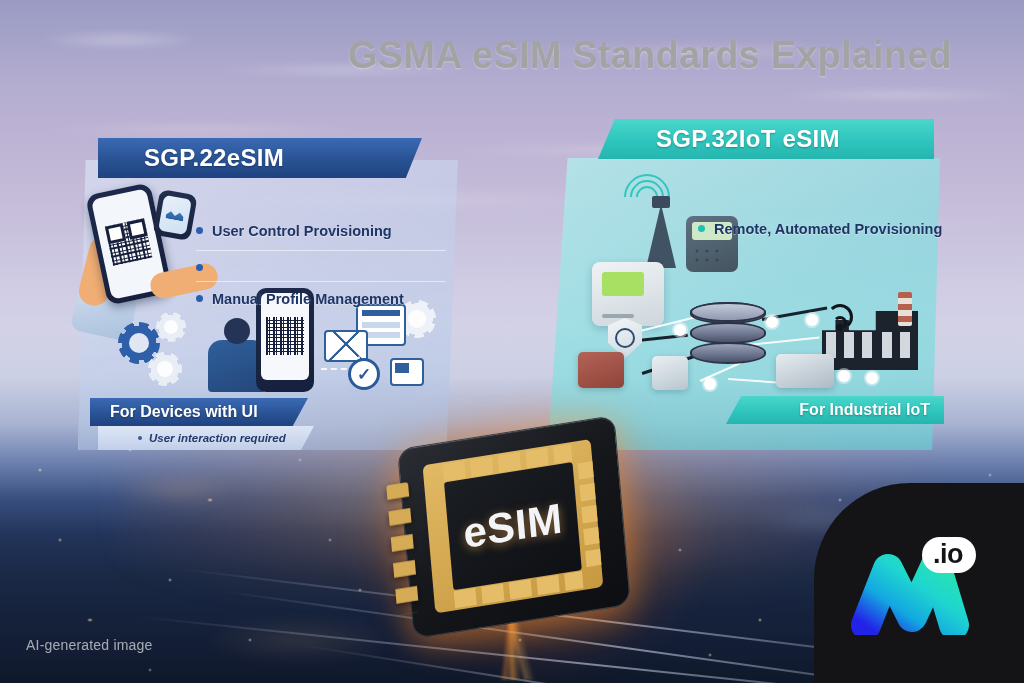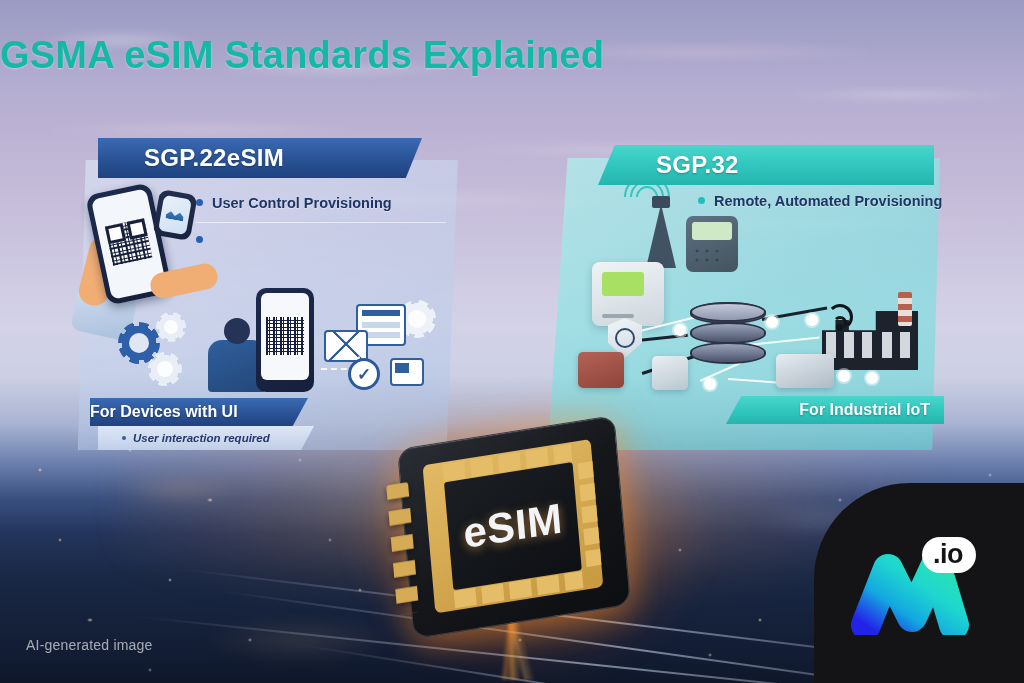--- a/index.html
+++ b/index.html
@@ -103,23 +103,23 @@
   .streak {
     position: absolute; height: 2px;
     background: linear-gradient(90deg, transparent, rgba(215,230,255,.55), transparent);
     transform-origin: left center;
     filter: blur(.6px);
   }
 
   
   .title {
     position: absolute; left: 0; top: 34px; width: 952px;
-    text-align: left;
+    text-align: right;
     font-size: 38px; font-weight: 700; letter-spacing: .2px;
-    color: #14b8a6;
+    color: #a3a3a3;
     text-shadow: 0 1px 2px rgba(255,255,255,.35);
   }
 
   
   .panel { position: absolute; }
 
   
   .panel-left { left: 78px; top: 160px; width: 380px; height: 290px; }
   .card-left {
     position: absolute; inset: 0;
@@ -147,30 +147,30 @@
     text-shadow: 0 1px 2px rgba(0,0,0,.28);
   }
   .ribbon-left {
     left: 98px; top: 138px; width: 324px;
     padding-left: 46px;
     background: linear-gradient(180deg, #3a6ab4 0%, #2b5597 48%, #1f4280 100%);
     clip-path: polygon(0% 0%, 100% 0%, 95% 100%, 0% 100%);
     box-shadow: 0 2px 6px rgba(20,40,80,.35);
   }
   .ribbon-right {
-    left: 598px; top: 145px; width: 336px;
+    left: 598px; top: 119px; width: 336px;
     padding-left: 58px;
     background: linear-gradient(180deg, #4ad6cb 0%, #30c7bf 50%, #25b5ae 100%);
     clip-path: polygon(5% 0%, 100% 0%, 100% 100%, 0% 100%);
     box-shadow: 0 2px 6px rgba(20,80,80,.25);
   }
   .ribbon .thin { font-weight: 600; }
 
   
-  .bullets { position: absolute; }
+  .bullets { position: absolute; margin-top: 28px; }
   .bullets-left  { left: 196px; top: 186px; width: 250px; }
   .bullets-right { left: 698px; top: 184px; width: 250px; }
   .bullet-row {
     display: flex; align-items: flex-start; gap: 9px;
     font-size: 14.5px; font-weight: 600;
     color: #1f3566;
     padding: 9px 0 10px 0;
     line-height: 1.15;
     text-shadow: 0 1px 1px rgba(255,255,255,.45);
   }
@@ -185,38 +185,38 @@
   .dot-teal { background: #1fbfbb; }
 
   
   .foot {
     position: absolute; display: flex; align-items: center;
     height: 28px; color: #fff;
     font-size: 16px; font-weight: 700;
     text-shadow: 0 1px 2px rgba(0,0,0,.3);
   }
   .foot-left {
-    left: 90px; top: 398px; width: 218px; padding-left: 0;
+    left: 90px; top: 398px; width: 218px; padding-left: 20px;
     background: linear-gradient(180deg, #3a6ab4 0%, #2a5395 55%, #1f4280 100%);
     clip-path: polygon(0% 0%, 100% 0%, 93% 100%, 0% 100%);
   }
   .foot-right {
     left: 726px; top: 396px; width: 218px; padding-left: 20px;
     justify-content: flex-end; padding-right: 14px;
     background: linear-gradient(180deg, #4ad6cb 0%, #2fc5bd 55%, #25b5ae 100%);
     clip-path: polygon(7% 0%, 100% 0%, 100% 100%, 0% 100%);
   }
   .subfoot {
     position: absolute; display: flex; align-items: center; gap: 7px;
     height: 24px;
     font-size: 11.5px; font-style: italic; font-weight: 600;
     color: #23386b;
   }
   .subfoot-left {
-    left: 98px; top: 426px; width: 216px; padding-left: 24px;
+    left: 98px; top: 426px; width: 216px; padding-left: 40px;
     background: linear-gradient(180deg, rgba(232,239,251,.82), rgba(206,221,243,.70));
     clip-path: polygon(0% 0%, 100% 0%, 94% 100%, 0% 100%);
   }
   .subfoot-right {
     left: 734px; top: 424px; width: 212px; padding-left: 30px;
     background: linear-gradient(180deg, rgba(206,246,243,.85), rgba(170,234,231,.74));
     clip-path: polygon(7% 0%, 100% 0%, 100% 100%, 0% 100%);
   }
   .sub-dot { width: 4px; height: 4px; border-radius: 50%; background: #3d5a92; flex:0 0 auto; }
 
@@ -650,29 +650,34 @@
   <div class="node" style="left:806px; top:314px;"></div>
   <div class="node" style="left:838px; top:370px;"></div>
   <div class="node" style="left:866px; top:372px;"></div>
 
   <div class="ribbon ribbon-left">
     <span>SGP.22</span>
       <span class="thin"> eSIM</span>
   </div>
   <div class="ribbon ribbon-right">
     <span>SGP.32</span>
+      <span class="thin"> IoT eSIM</span>
   </div>
 
   <div class="bullets bullets-left">
     <div class="bullet-row">
       <span class="dot dot-blue"></span>
       <span>User Control Provisioning</span>
     </div>
     <div class="bullet-row">
       <span class="dot dot-blue"></span>
+    </div>
+    <div class="bullet-row">
+      <span class="dot dot-blue"></span>
+      <span>Manual Profile Management</span>
     </div>
   </div>
 
   <div class="bullets bullets-right">
     <div class="bullet-row">
       <span class="dot dot-teal"></span>
       <span>Remote, Automated Provisioning</span>
     </div>
   </div>
 

